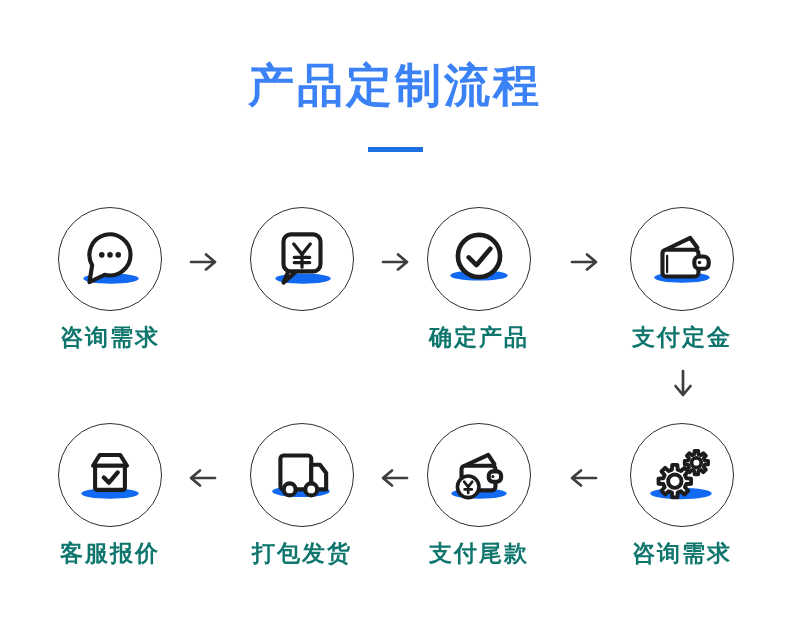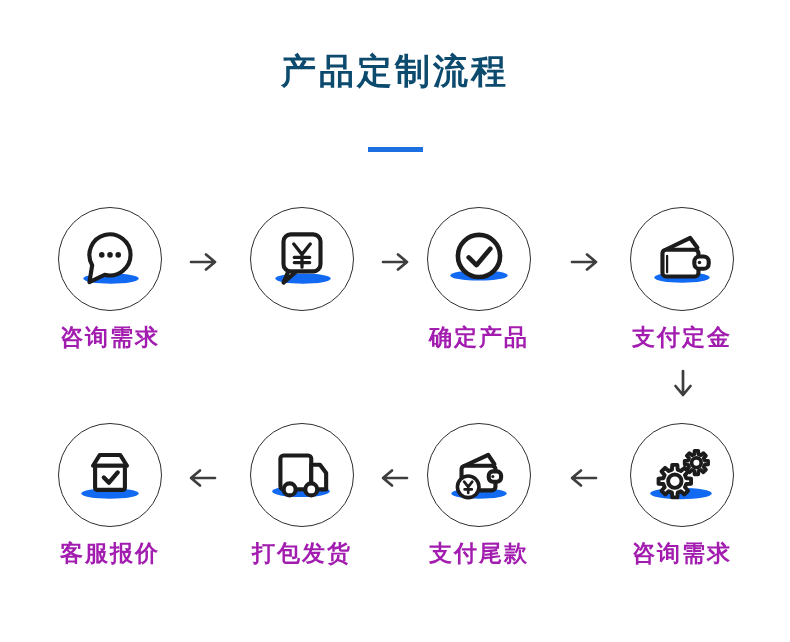--- a/index.html
+++ b/index.html
@@ -1,34 +1,34 @@
 <!DOCTYPE html>
 <html><head>
 <meta charset="utf-8">
 <style>
   html,body{margin:0;padding:0;background:#ffffff;}
   .stage{
     position:relative;width:790px;height:642px;background:#ffffff;overflow:hidden;
     font-family:"Liberation Sans","DejaVu Sans",sans-serif;color:#1f1f1f;
   }
   .title{
-    position:absolute;top:52px;left:0;width:100%;text-align:center;
-    font-size:35px;font-weight:700;letter-spacing:3px;color:#0c4a6e;line-height:1.1;
+    position:absolute;top:60px;left:0;width:100%;text-align:center;
+    font-size:46px;font-weight:700;letter-spacing:3px;color:#3b82f6;line-height:1.1;
   }
   .title-underline{
     position:absolute;top:147px;left:368px;width:55px;height:5px;background:#1b6fe0;
   }
   .step{position:absolute;width:130px;text-align:center;}
   .step .circle{
     width:104px;height:104px;border:1.5px solid #2e2e2e;border-radius:50%;
     margin:0 auto;background:#ffffff;display:flex;align-items:center;justify-content:center;
     box-sizing:border-box;
   }
   .step .label{
-    margin-top:11px;font-size:23px;font-weight:600;letter-spacing:2px;color:#a21caf;
+    margin-top:11px;font-size:23px;font-weight:600;letter-spacing:2px;color:#0f766e;
     white-space:nowrap;
   }
   .arrow{position:absolute;}
   .r1{top:207px;} .r2{top:423px;}
   .c1{left:45px;} .c2{left:237px;} .c3{left:414px;} .c4{left:617px;}
   .ar{top:250px;} .ar2{top:466px;}
   .ap1{left:187px;} .ap2{left:379px;} .ap3{left:568px;}
   .adown{left:671px;top:367px;}
   svg{display:block;}
 </style>

